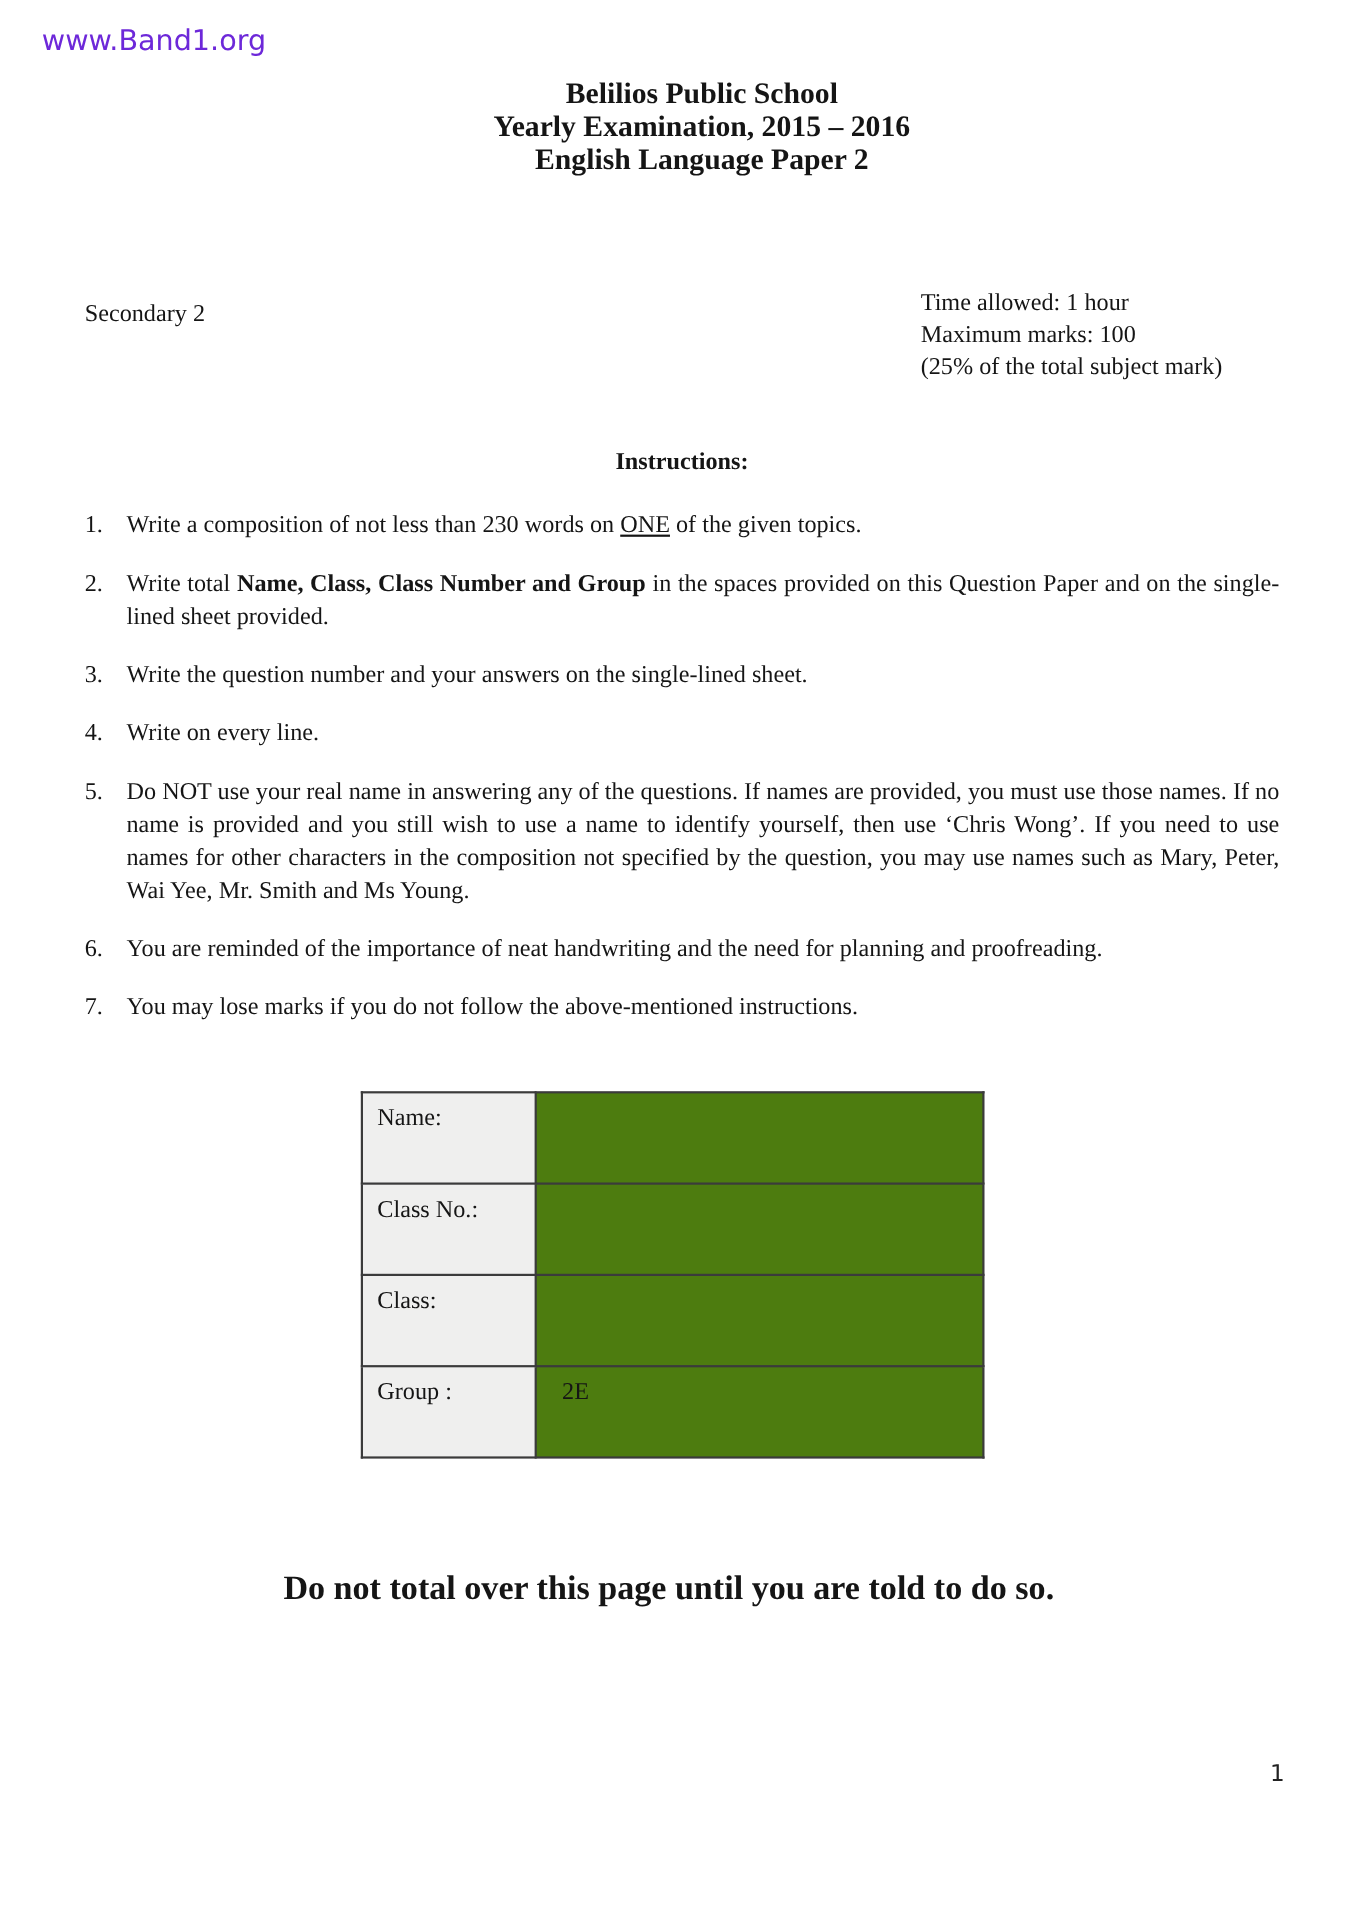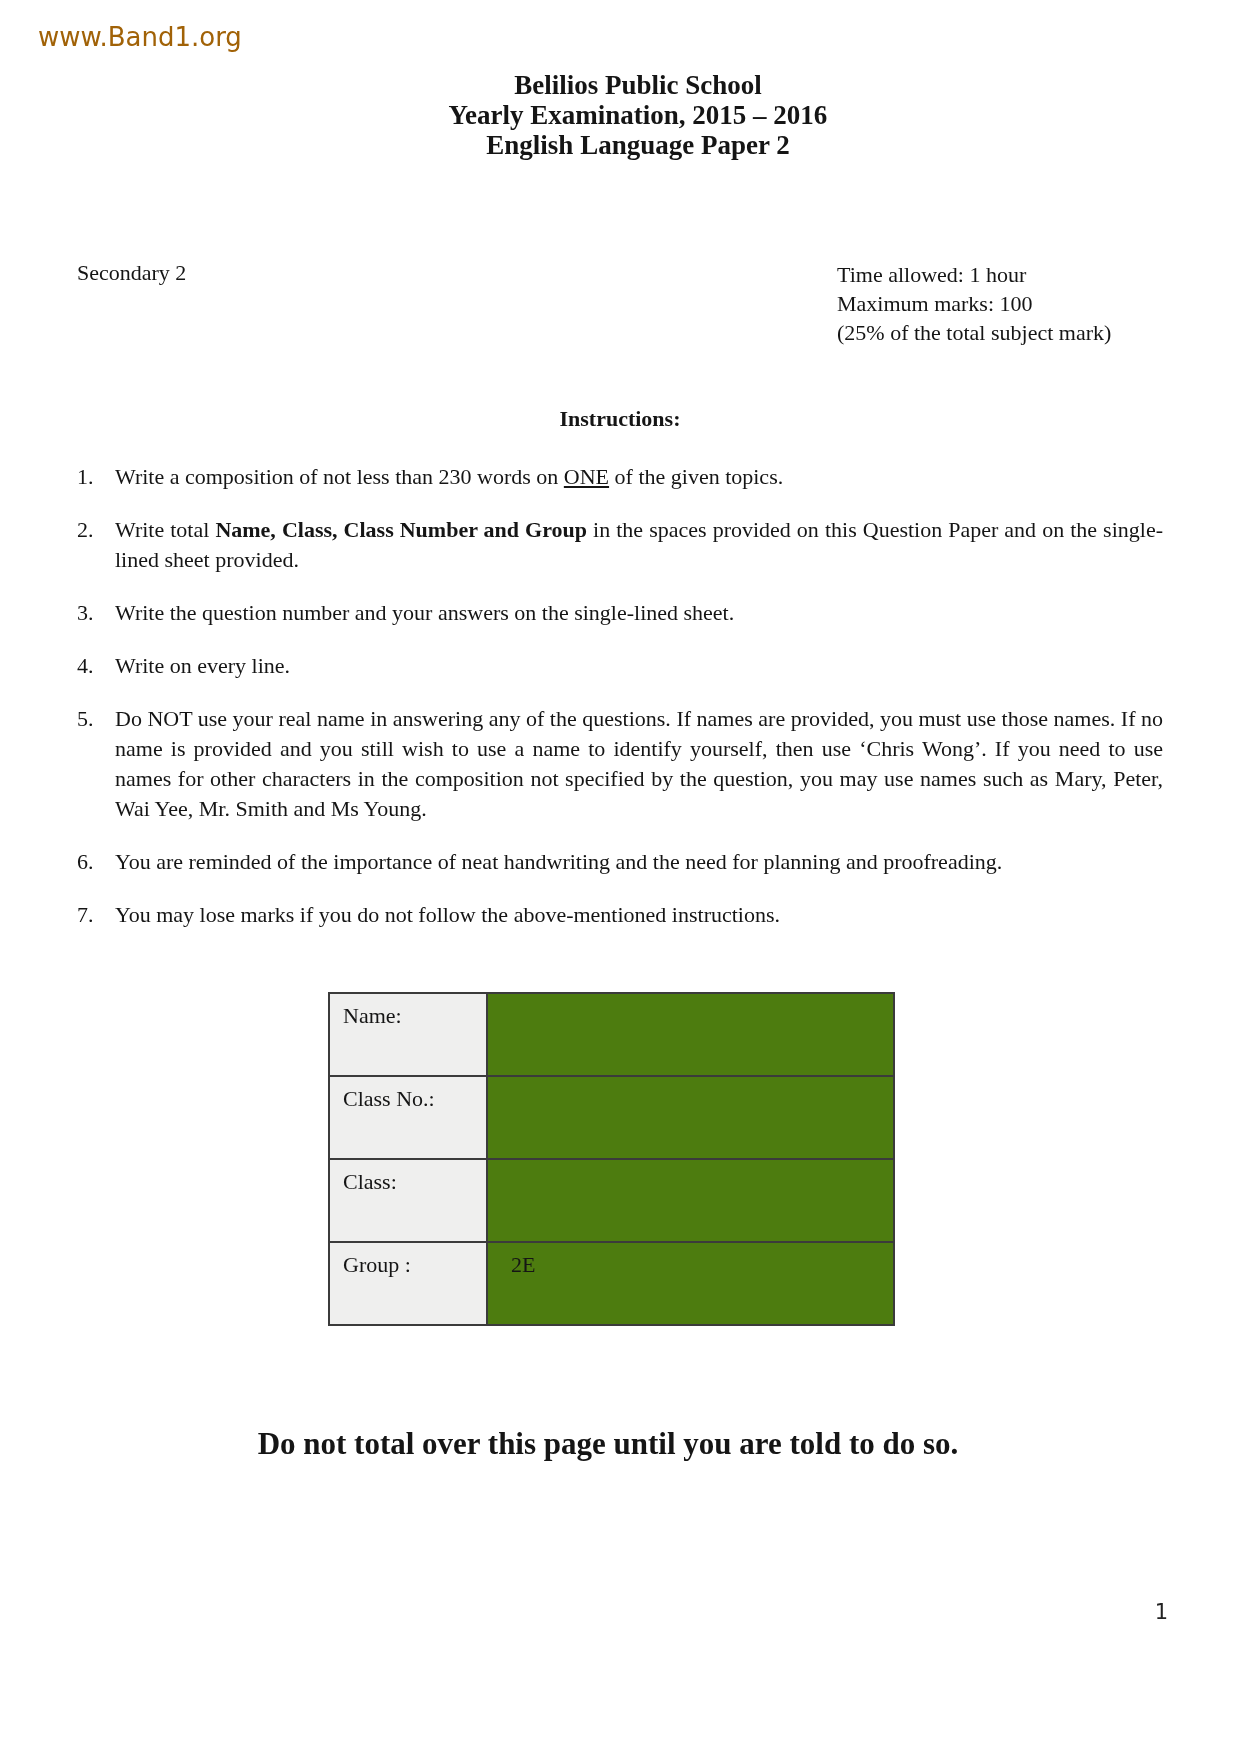--- a/index.html
+++ b/index.html
@@ -9,31 +9,31 @@
     font-family: "Liberation Serif", "DejaVu Serif", serif;
     color: #151515;
     position: relative;
     -webkit-font-smoothing: antialiased;
   }
   .page { position: absolute; inset: 0; overflow: hidden; }
 
   .watermark {
     position: absolute; left: 38px; top: 22px;
     font-family: "DejaVu Sans", "Liberation Sans", sans-serif;
-    font-size: 26px; color: #a16207;
+    font-size: 26px; color: #6d28d9;
   }
 
   .title-block {
     position: absolute; top: 70px; left: 0; width: 1240px;
     text-align: center; font-weight: bold;
     font-size: 27px; line-height: 30px; padding-left: 18px;
   }
 
   .meta-row { position: absolute; top: 260px; left: 0; width: 1240px; font-size: 22px; }
-  .meta-level { position: absolute; left: 77px; top: 0; font-family: Liberation Serif, serif; }
+  .meta-level { position: absolute; left: 77px; top: 12px; font-family: Liberation Serif, serif; }
   .meta-right { position: absolute; left: 837px; top: 0; line-height: 29px; }
 
   .instructions {
     position: absolute; top: 404px; left: 77px; width: 1086px;
     font-size: 22px; line-height: 30px;
   }
   .instructions-heading { font-weight: bold; margin: 0 0 28px 0; text-align: center; }
   .inst-item { display: flex; margin: 0 0 23px 0; }
   .inst-num { flex: 0 0 38px; }
   .inst-text { flex: 1 1 auto; text-align: justify; }

